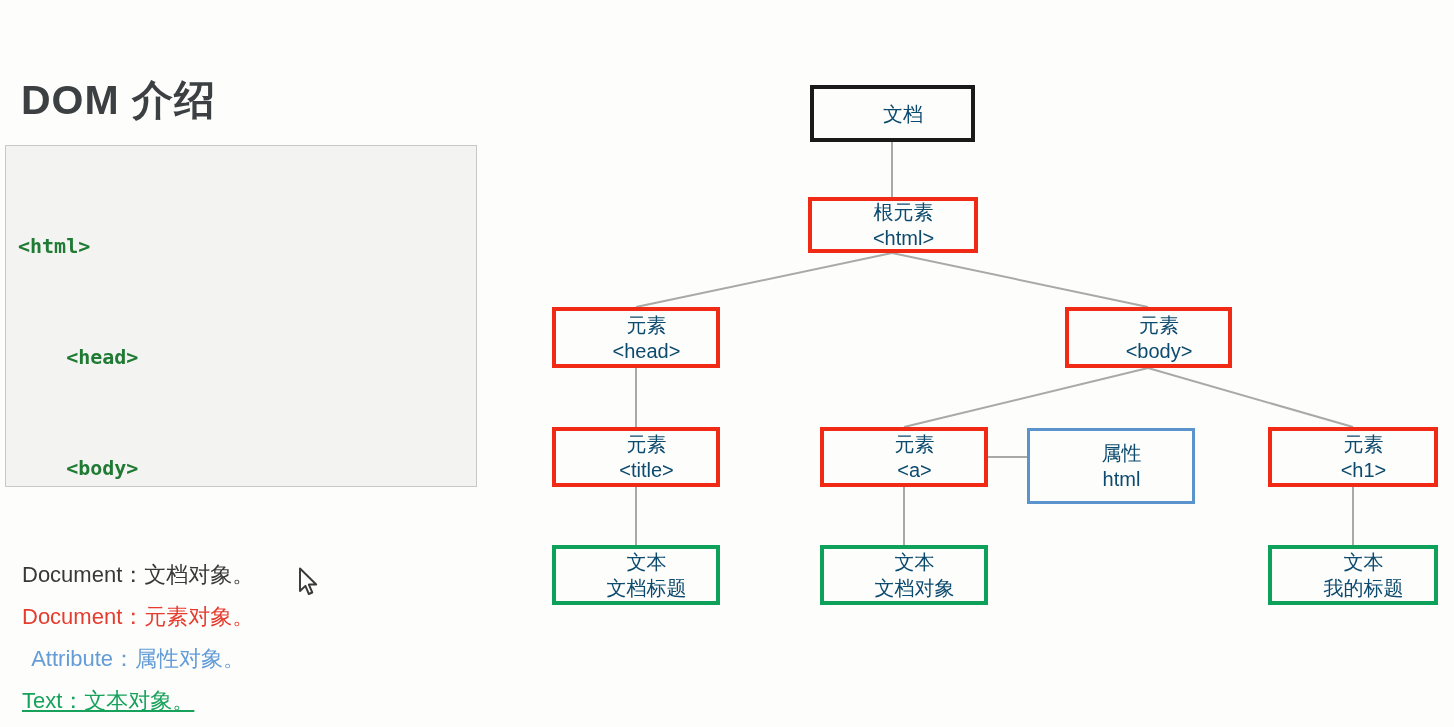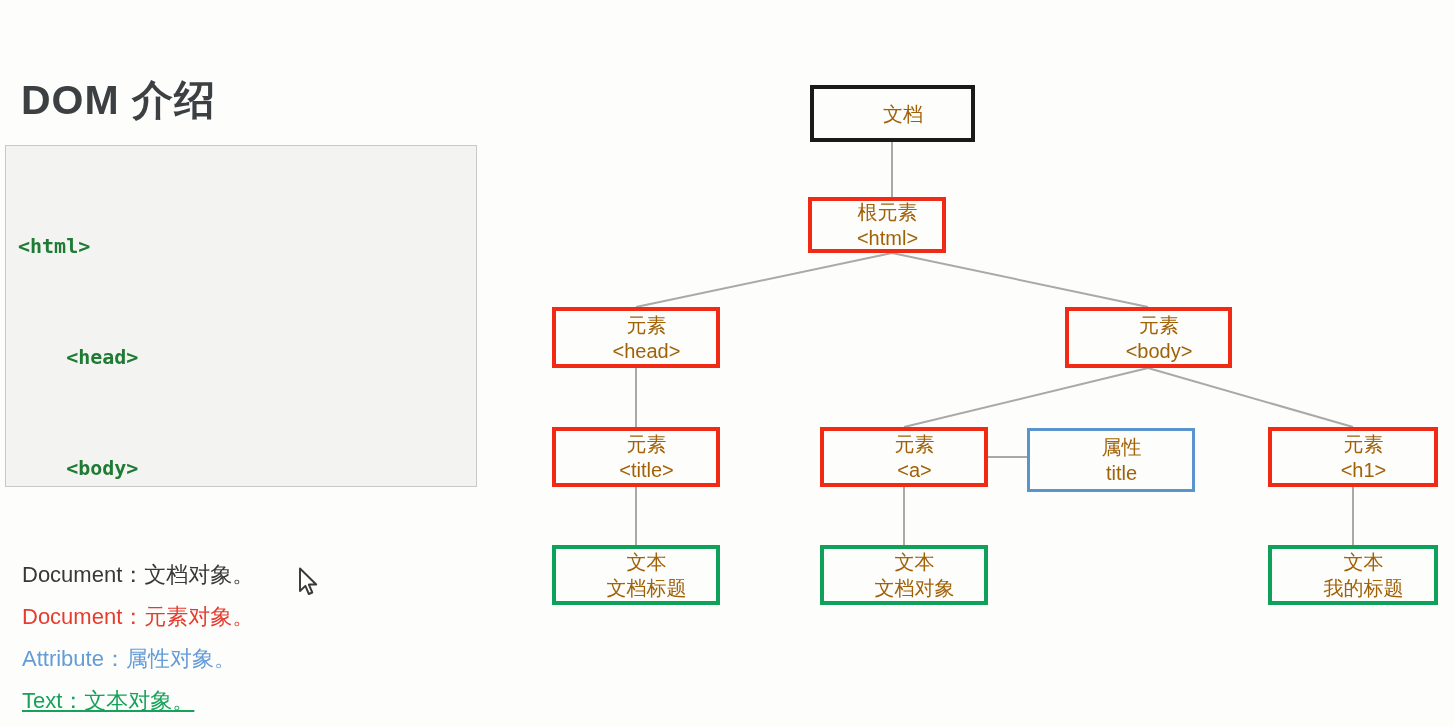--- a/index.html
+++ b/index.html
@@ -22,43 +22,43 @@
     font-size:20px;font-weight:600;line-height:37px;
     white-space:pre;color:#4d4d4d;
   }
   .tok-tag{color:#1f7b34;}
   .tok-text{color:#4d4d4d;}
   
   .connectors{position:absolute;left:0;top:0;z-index:0;}
   .node{
     position:absolute;z-index:1;box-sizing:border-box;
     display:flex;flex-direction:column;align-items:center;justify-content:center;
-    background:#fdfdfc;color:#a16207;font-size:20px;line-height:26px;text-align:right;padding-left:21px;
+    background:#fdfdfc;color:#0c4a6e;font-size:20px;line-height:26px;text-align:right;padding-left:21px;
   }
   .box-black{border:4px solid #1a1a1a;}
   .box-red{border:4px solid #f02a14;}
   .box-blue{border:3px solid #5b93cd;}
   .box-green{border:4px solid #0da15a;}
   .n-document{left:810px;top:85px;width:165px;height:57px;}
-  .n-html{left:808px;top:197px;width:138px;height:56px;}
+  .n-html{left:808px;top:197px;width:170px;height:56px;}
   .n-head{left:552px;top:307px;width:168px;height:61px;}
   .n-body{left:1065px;top:307px;width:167px;height:61px;}
   .n-title{left:552px;top:427px;width:168px;height:60px;}
   .n-a{left:820px;top:427px;width:168px;height:60px;}
-  .n-href{left:1027px;top:428px;width:168px;height:64px;}
+  .n-href{left:1027px;top:428px;width:168px;height:76px;}
   .n-h1{left:1268px;top:427px;width:170px;height:60px;}
   .n-text1{left:552px;top:545px;width:168px;height:60px;}
   .n-text2{left:820px;top:545px;width:168px;height:60px;}
   .n-text3{left:1268px;top:545px;width:170px;height:60px;}
   
   .legend{position:absolute;left:22px;top:561px;font-size:22px;}
   .legend-row{margin:0 0 14px 0;line-height:28px;}
   .lg-document{color:#383838;text-align:right;}
   .lg-element{color:#e63c2e;}
-  .lg-attribute{color:#639cd6;}
+  .lg-attribute{color:#639cd6;text-align:center;}
   .lg-text{color:#16a25b;text-decoration:underline;}
   
   .cursor{position:absolute;left:297px;top:567px;z-index:2;}
 </style>
 </head>
 <body>
 
 <h1 class="page-title">DOM 介绍</h1>
 
 <div class="code-block">
@@ -104,21 +104,21 @@
 <div class="node box-red n-title">
   <span>元素</span>
   <span>&lt;title&gt;</span>
 </div>
 <div class="node box-red n-a">
   <span>元素</span>
   <span>&lt;a&gt;</span>
 </div>
 <div class="node box-blue n-href">
   <span>属性</span>
-  <span>title</span>
+  <span>html</span>
 </div>
 <div class="node box-red n-h1">
   <span>元素</span>
   <span>&lt;h1&gt;</span>
 </div>
 <div class="node box-green n-text1">
   <span>文本</span>
   <span>文档标题</span>
 </div>
 <div class="node box-green n-text2">

